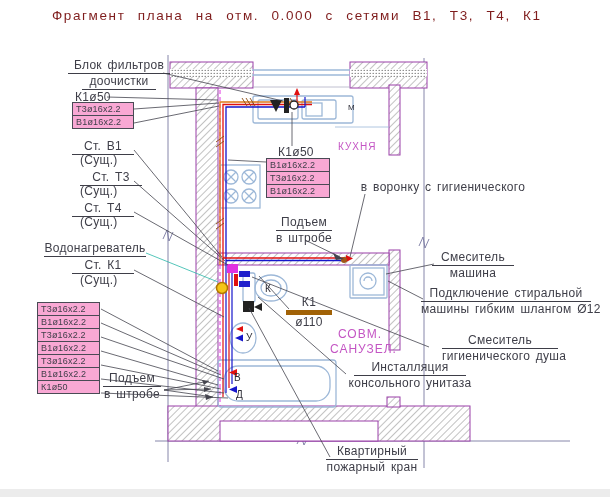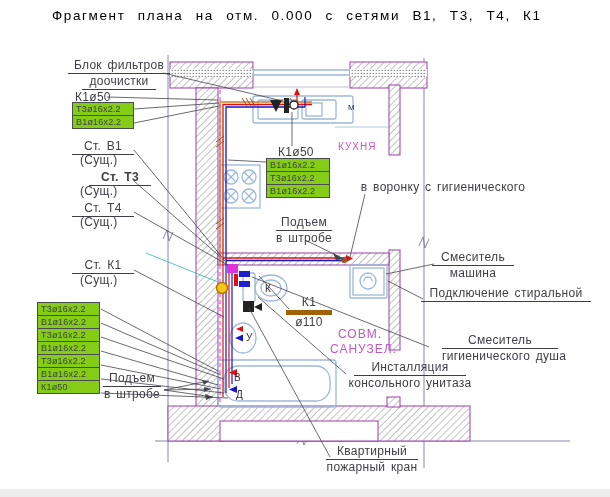--- a/index.html
+++ b/index.html
@@ -3,26 +3,26 @@
 <meta charset="utf-8">
 <style>
   html,body{margin:0;padding:0;background:#ffffff;}
   #stage{position:relative;width:610px;height:497px;background:#ffffff;overflow:hidden;
          font-family:"Liberation Sans",sans-serif;color:#3e3e48;}
   #drawing{position:absolute;left:0;top:0;}
   .lbl{position:absolute;font-size:12px;line-height:1.25;color:#3e3e48;
        letter-spacing:.3px;word-spacing:2px;white-space:nowrap;}
   .ctr{text-align:center;}
   .ul{border-bottom:1px solid #3e3e48;padding-bottom:0px;}
-  .title{position:absolute;left:52px;top:8px;font-size:13.5px;color:#000000;
+  .title{position:absolute;left:52px;top:8px;font-size:13.5px;color:#7f1d1d;
          letter-spacing:1.6px;word-spacing:7px;white-space:nowrap;}
   .boxstack{position:absolute;}
   .boxstack .row{box-sizing:border-box;border:1px solid #4a4a55;height:14px;
                  line-height:12px;font-size:9px;padding:0 3px;margin-top:-1px;
-                 background:#84cc16;white-space:nowrap;letter-spacing:.2px;}
+                 background:#f9a8d4;white-space:nowrap;letter-spacing:.2px;}
   .boxstack .row:first-child{margin-top:0;}
   .magenta{color:#c455c4;letter-spacing:1px;}
   .frac{border-bottom:5px solid #a16207;}
   .bottombar{position:absolute;left:0;top:489px;width:610px;height:8px;background:#ececec;}
 </style>
 </head>
 <body>
 
 <div id="stage">
 
@@ -210,24 +210,25 @@
     <div class="ul" style="margin:0 14px;">доочистки</div>
   </div>
   <div class="lbl" style="left:75px;top:90px;">К1ø50</div>
   <div class="boxstack" style="left:72px;top:102px;width:62px;">
     <div class="row">Т3ø16х2.2</div>
     <div class="row">В1ø16х2.2</div>
   </div>
 
   <div class="lbl ctr ul" style="left:72px;top:139px;width:62px;">Ст. В1</div>
   <div class="lbl" style="left:80px;top:153px;">(Сущ.)</div>
-  <div class="lbl ctr ul" style="left:89px;top:170px;width:62px;font-weight:bold;">Ст. Т3</div>
+  <div class="lbl ctr ul" style="left:80px;top:170px;width:62px;">Ст. Т3</div>
   <div class="lbl" style="left:80px;top:184px;">(Сущ.)</div>
   <div class="lbl ctr ul" style="left:72px;top:201px;width:62px;">Ст. Т4</div>
   <div class="lbl" style="left:80px;top:215px;">(Сущ.)</div>
+  <div class="lbl ctr ul" style="left:44px;top:241px;width:102px;">Водонагреватель</div>
   <div class="lbl ctr ul" style="left:72px;top:258px;width:62px;">Ст. К1</div>
   <div class="lbl" style="left:80px;top:273px;">(Сущ.)</div>
 
   <div class="boxstack" style="left:37px;top:302px;width:63px;">
     <div class="row">Т3ø16х2.2</div>
     <div class="row">В1ø16х2.2</div>
     <div class="row">Т3ø16х2.2</div>
     <div class="row">В1ø16х2.2</div>
     <div class="row">Т3ø16х2.2</div>
     <div class="row">В1ø16х2.2</div>
@@ -260,20 +261,21 @@
 
   <div class="lbl ctr" style="left:352px;top:180px;width:182px;">
     <div>в воронку с гигиенического</div>
   </div>
   <div class="lbl ctr" style="left:432px;top:250px;width:82px;">
     <div class="ul">Смеситель</div>
     <div>машина</div>
   </div>
   <div class="lbl ctr" style="left:421px;top:286px;width:170px;">
     <div class="ul">Подключение стиральной</div>
+    <div>машины гибким шлангом Ø12</div>
   </div>
   <div class="lbl ctr" style="left:426px;top:333px;width:116px;padding-left:16px;">
     <div class="ul">Смеситель</div>
     <div>гигиенического душа</div>
   </div>
   <div class="lbl ctr" style="left:344px;top:360px;width:132px;">
     <div class="ul" style="margin:0 10px;">Инсталляция</div>
     <div>консольного унитаза</div>
   </div>
   <div class="lbl ctr" style="left:326px;top:444px;width:92px;">

